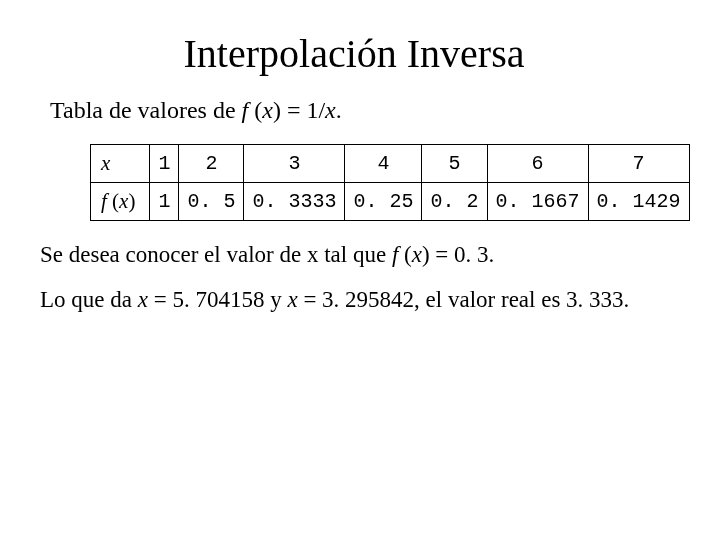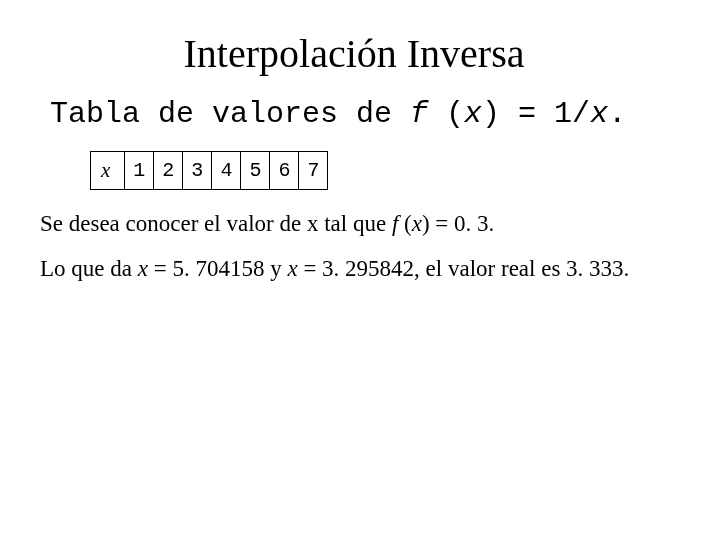--- a/index.html
+++ b/index.html
@@ -17,23 +17,22 @@
     height: 540px;
     padding: 20px 52px 20px 40px;
   }
   h1.title {
     font-weight: normal;
     font-size: 40px;
     text-align: center;
     margin: 10px 0 20px 0;
   }
   .subtitle {
-    font-size: 30px;
+    font-size: 24px;
     margin: 0 0 20px 10px;
-    font-family: Liberation Mono, monospace;
   }
   .ital { font-style: italic; }
   table.data {
     border-collapse: collapse;
     margin: 0 0 20px 50px;
   }
   table.data td {
     border: 1.5px solid #000;
     padding: 6px 8px;
     font-size: 21px;
@@ -73,20 +72,30 @@
         <tr>
       <td class="rowhead"><span class="ital">x</span></td>
       <td class="mono">1</td>
       <td class="mono">2</td>
       <td class="mono">3</td>
       <td class="mono">4</td>
       <td class="mono">5</td>
       <td class="mono">6</td>
       <td class="mono">7</td>
     </tr>
+    <tr>
+      <td class="rowhead"><span class="ital">f </span><span>(</span><span class="ital">x</span><span>)</span></td>
+      <td class="mono">1</td>
+      <td class="mono">0. 5</td>
+      <td class="mono">0. 3333</td>
+      <td class="mono">0. 25</td>
+      <td class="mono">0. 2</td>
+      <td class="mono">0. 1667</td>
+      <td class="mono">0. 1429</td>
+    </tr>
   </tbody>
     </table>
 
   <p class="body">
     <span>Se desea conocer el valor de x tal que </span><span class="ital">f </span><span>(</span><span class="ital">x</span><span>) = 0. 3.</span>
   </p>
 
 
 
   <p class="body">

